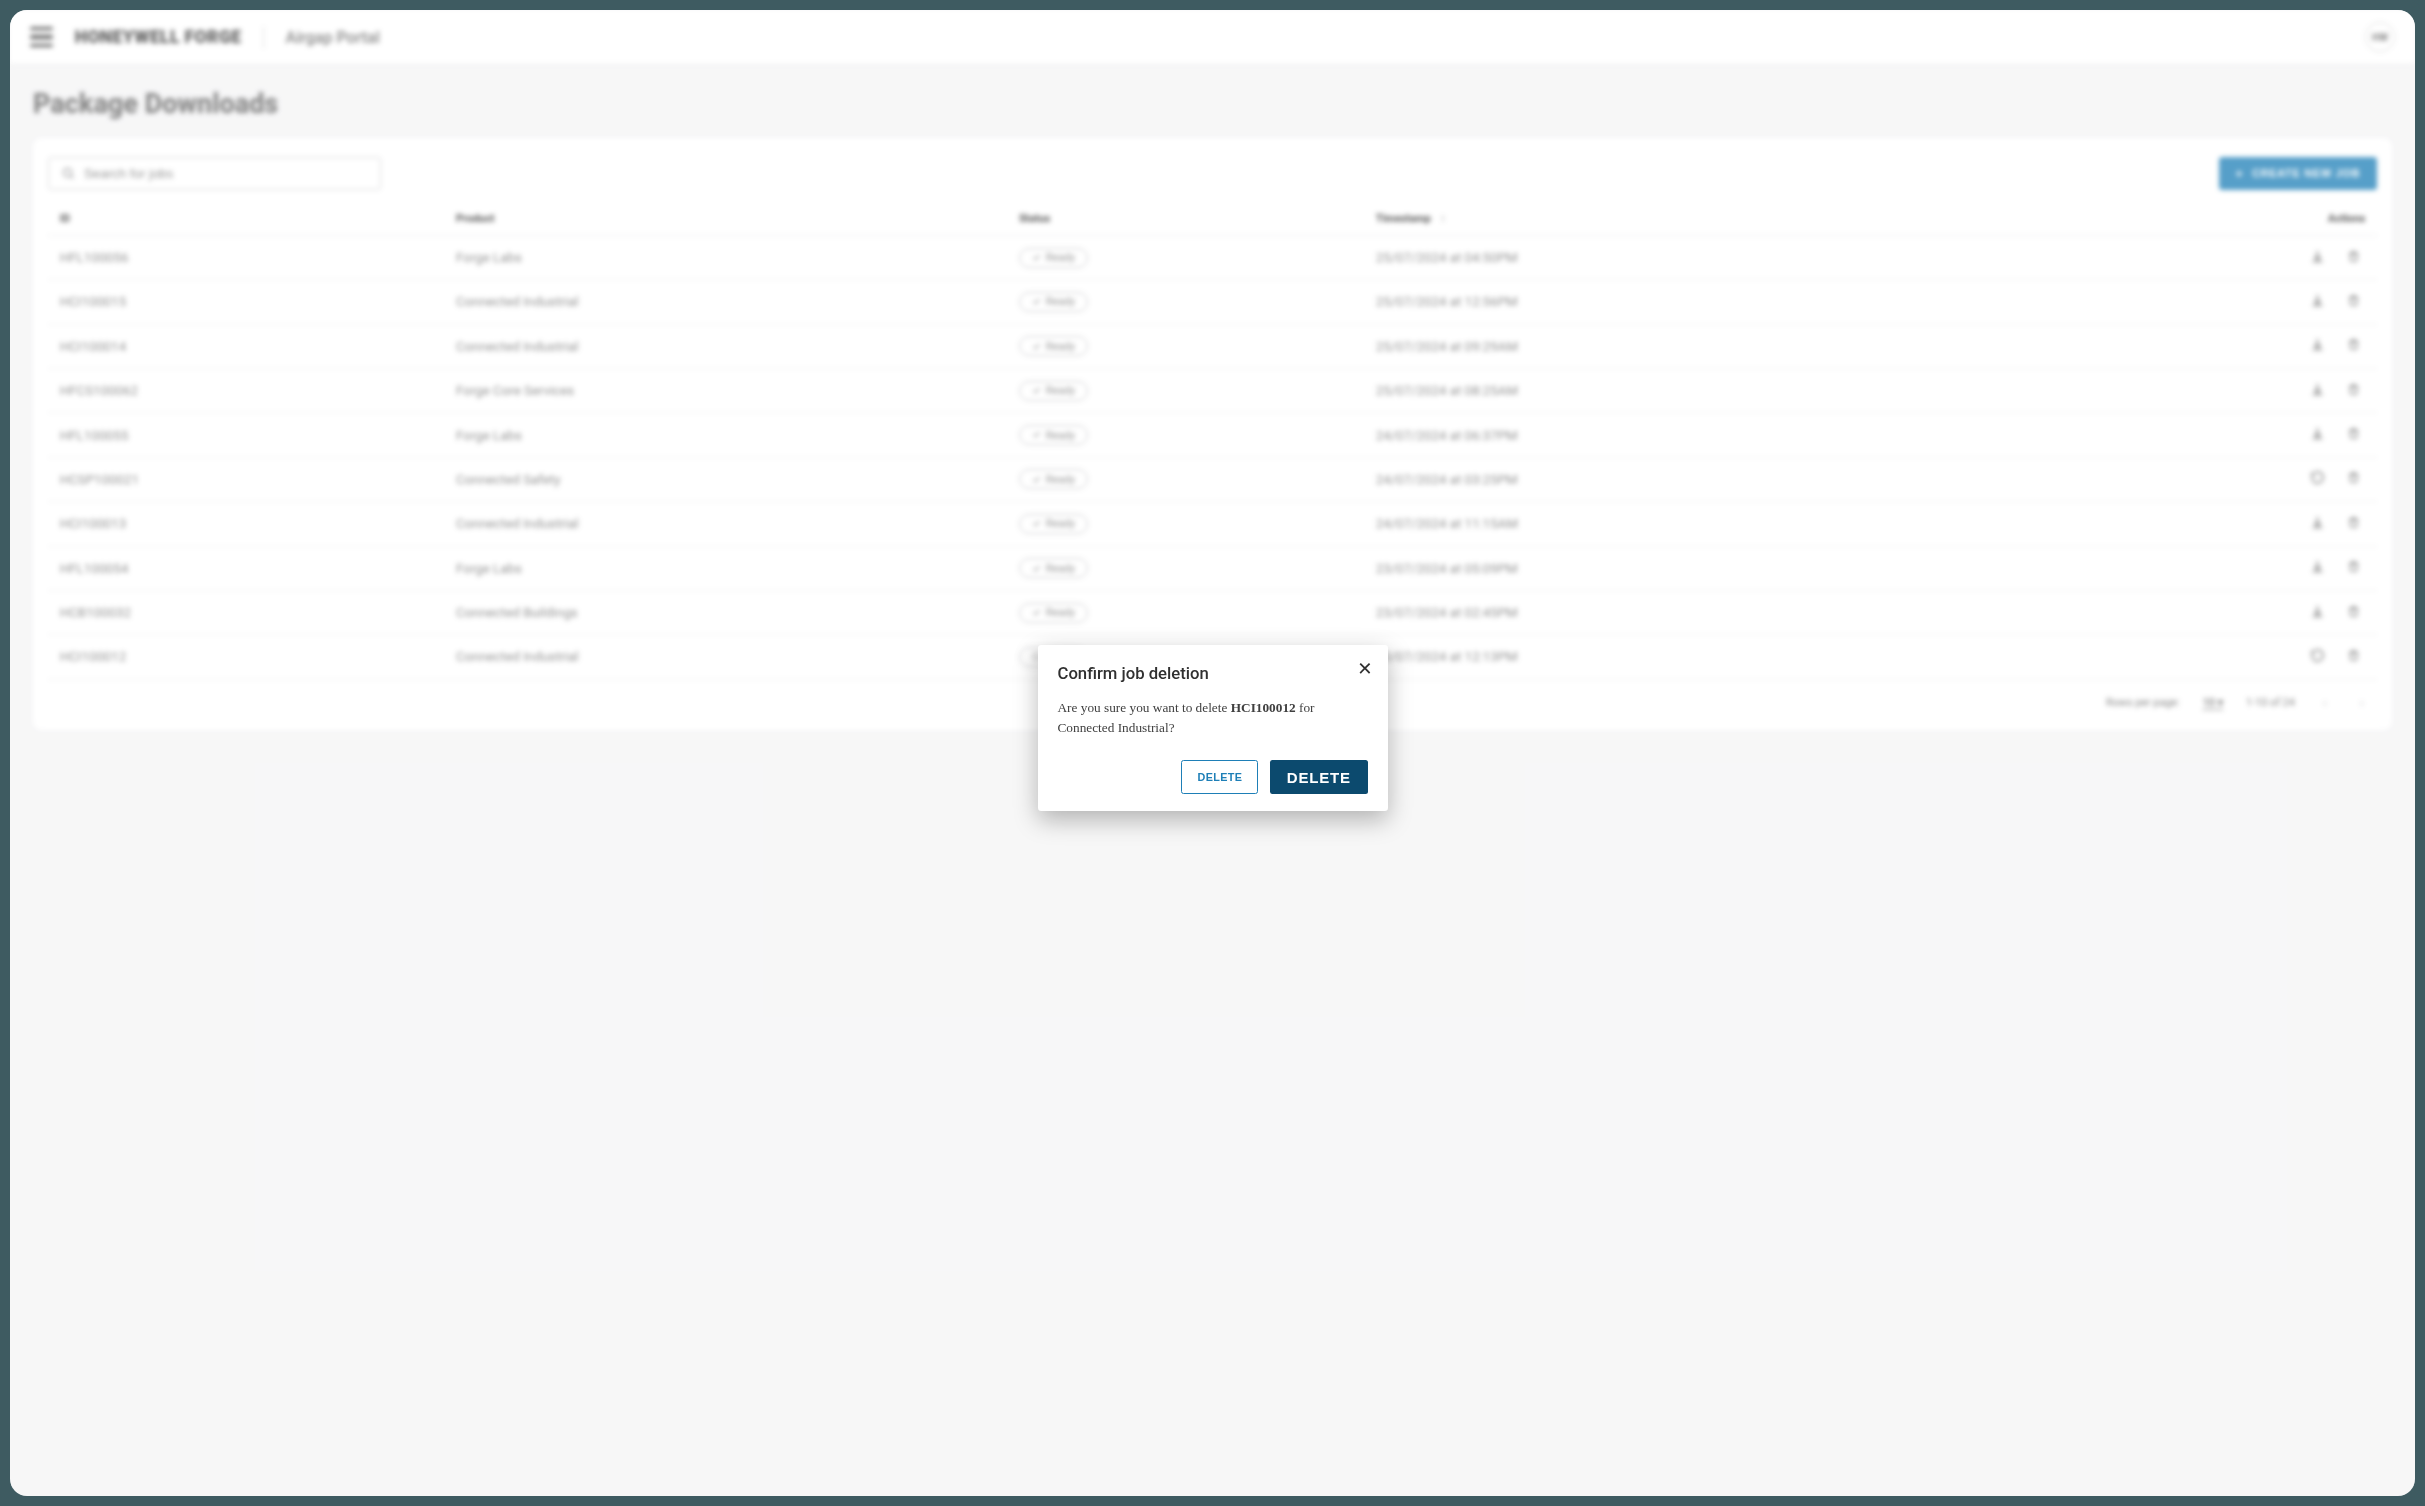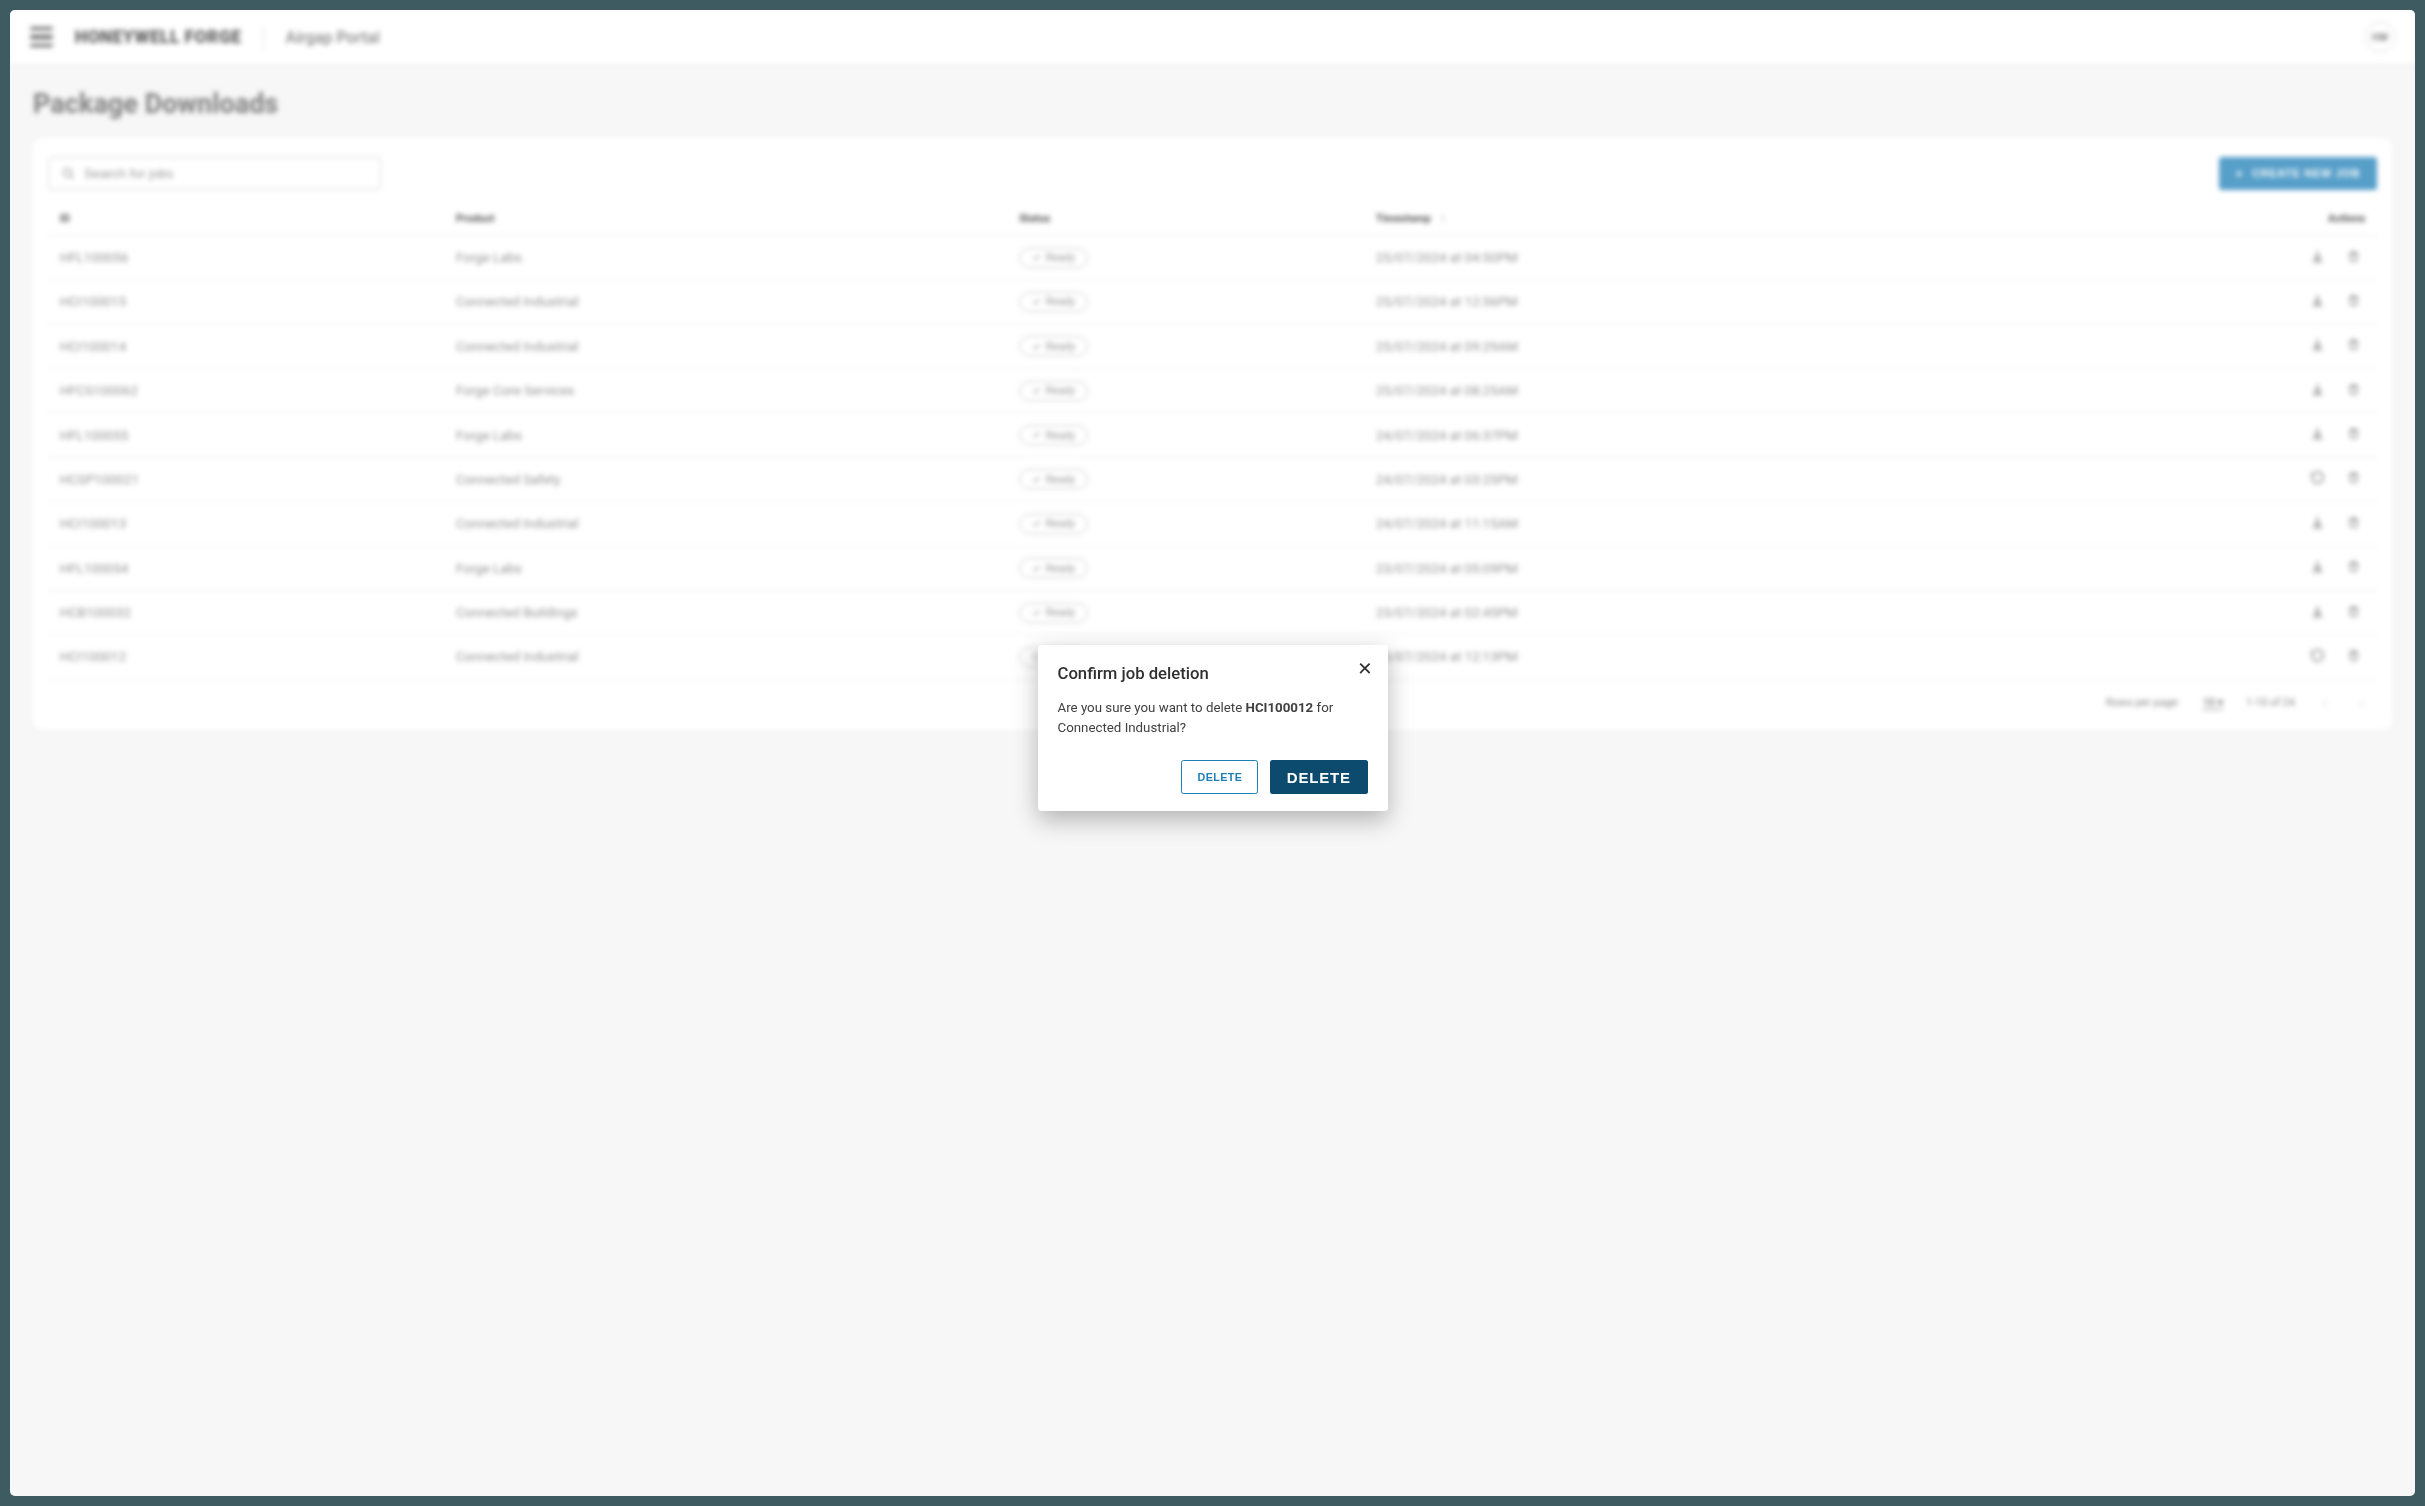--- a/index.html
+++ b/index.html
@@ -7,21 +7,21 @@
   body {
     font-family: -apple-system, BlinkMacSystemFont, "Segoe UI", Roboto, Helvetica, Arial, sans-serif;
     background: #3e5b61;
     padding: 10px;
     overflow: hidden;
   }
   .window {
     background: #f4f4f5;
     width: 100%;
     height: 100%;
-    border-radius: 5px;
+    border-radius: 17px;
     overflow: hidden;
     position: relative;
   }
   .blur-wrap {
     filter: blur(2.5px);
     width: 100%;
     height: 100%;
     display: flex;
     flex-direction: column;
   }
@@ -103,21 +103,21 @@
     padding:18.3px 20px 16.7px 20px;
     position:relative;
     margin-top:-50px;
   }
   .dlg-title { font-size:16.7px; font-weight:500; color:#303030; margin-bottom:15px; }
   .dlg-close {
     position:absolute; right:15px; top:15px;
     font-size:18.3px; line-height:1; color:#303030; cursor:pointer;
     background:none; border:0;
   }
-  .dlg-body { font-size:13.3px; color:#404040; line-height:1.5; margin-bottom:23px; }
+  .dlg-body { font-size:13.3px; color:#404040; line-height:1.5; margin-bottom:23px;font-family:Liberation Serif, serif; }
   .dlg-body b { font-weight:700; }
   .dlg-actions { display:flex; justify-content:flex-end; gap:11.7px; }
   .btn-outline {
     border:0.8px solid #1e7fb7; color:#1e7fb7; background:#fff;
     border-radius:2.5px; padding:8.3px 15px; font-weight:700; letter-spacing:0.4px; font-size:10.8px;
   }
   .btn-danger {
     background:#0c4a6e; color:#fff; border:0;
     border-radius:2.5px; padding:8.3px 16.7px; font-weight:700; letter-spacing:0.8px; font-size:15px;
   }

